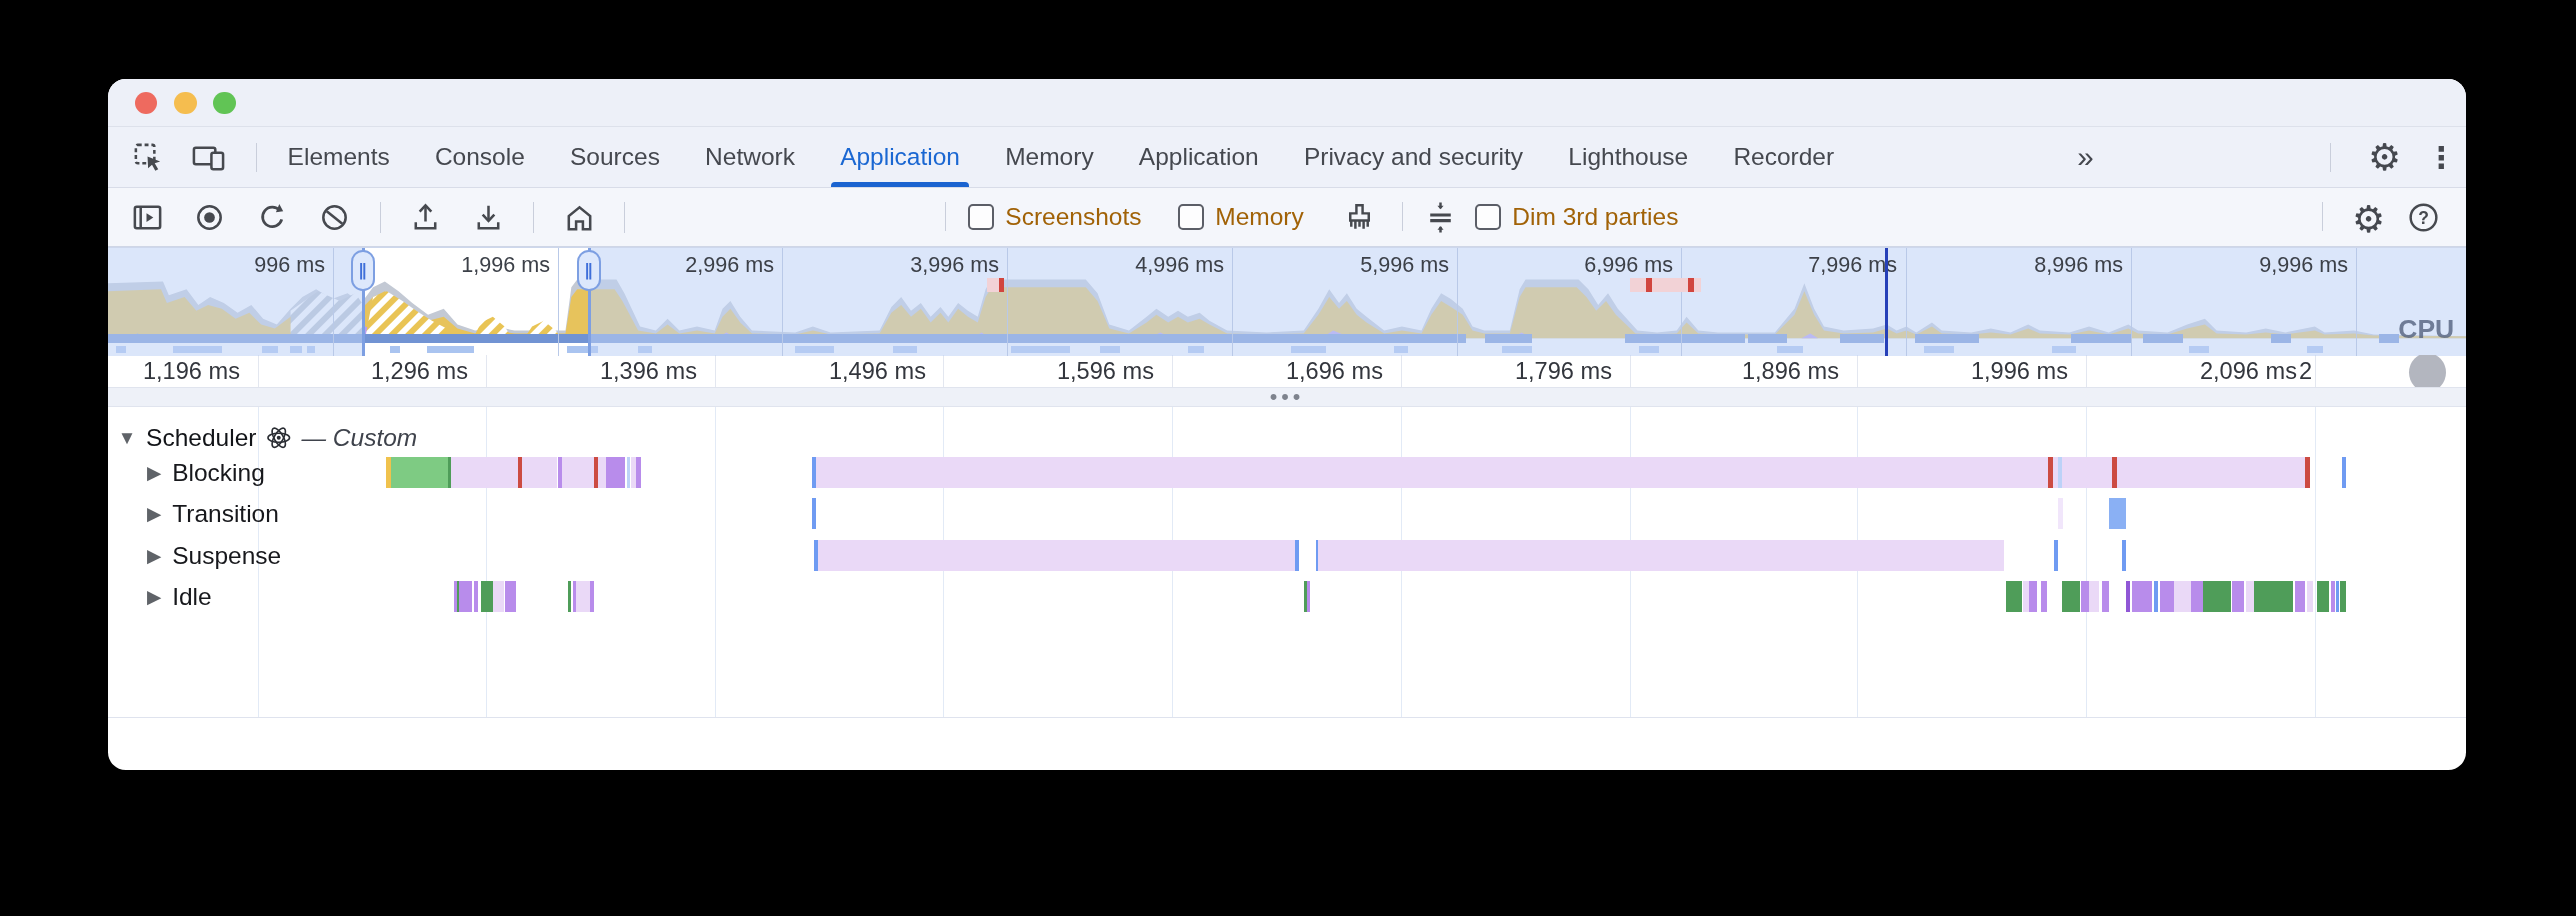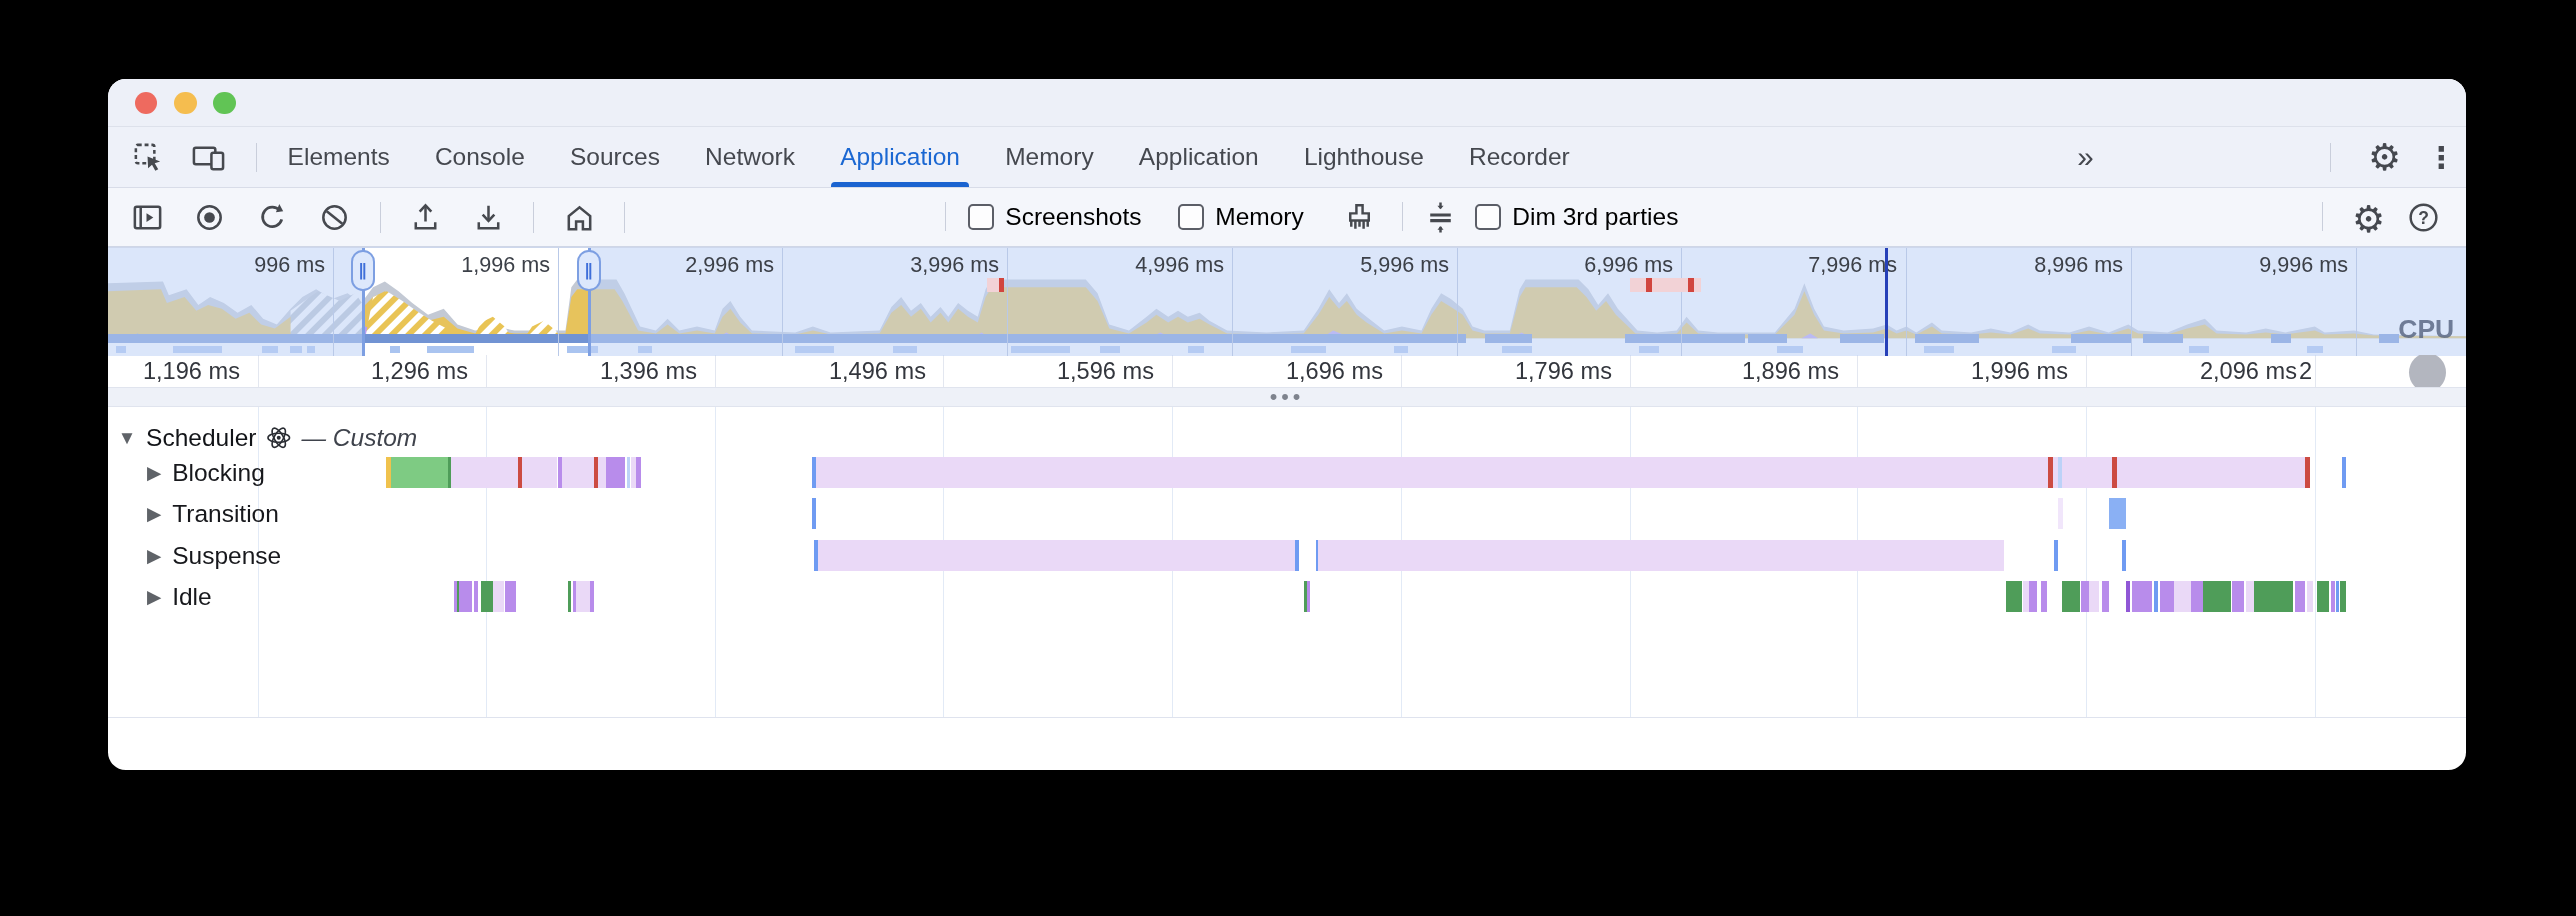--- a/index.html
+++ b/index.html
@@ -19,21 +19,21 @@
   .tab.active{color:#1a67d2;}
   .tab.active::after{content:"";position:absolute;left:13.7px;right:13.7px;bottom:0;height:4.9px;border-radius:3.9px 3.9px 0 0;background:#1a63d0;}
   .glyph{color:#45484f;}
   
   .toolbar{position:absolute;left:0;top:109px;width:100%;height:58px;background:#f4f6fb;border-bottom:1px solid #cfd6e6;}
   .tb-icons{position:absolute;left:21.6px;top:0;height:100%;display:flex;align-items:center;gap:27.5px;}
   .tb-icons .vdiv2{width:1px;height:31px;background:#c9cedb;}
   .icon-btn svg{display:block;}
   .chk-group{position:absolute;top:0;height:100%;display:flex;align-items:center;gap:11.8px;}
   .checkbox{width:25.5px;height:25.5px;border:2.5px solid #5b5e67;border-radius:4.9px;background:#fdfdfe;box-sizing:border-box;}
-  .chk-label{font-size:24.5px;color:#000000;white-space:nowrap;}
+  .chk-label{font-size:24.5px;color:#a16207;white-space:nowrap;}
   
   .overview{position:absolute;left:0;top:168px;width:2358px;height:108px;background:#fff;border-top:1px solid #cdd7ec;overflow:hidden;}
   .ov-grid{position:absolute;top:0;width:1px;height:108px;background:#b9c9e8;z-index:3;}
   .ov-label{position:absolute;top:3.9px;width:255px;text-align:right;font-size:21.6px;color:#3c4048;z-index:4;}
   #cpu-svg{position:absolute;left:0;top:0;z-index:1;}
   .net-seg{position:absolute;top:86px;height:8.8px;background:#7193d3;z-index:1;}
   .net-tick{position:absolute;top:98px;height:6.9px;background:#aac4f0;z-index:1;}
   .dim{position:absolute;top:0;height:108px;background:rgba(190,210,245,.55);z-index:2;}
   .marker{position:absolute;top:29.5px;height:14.7px;background:#f2d2d6;z-index:5;}
   .marker .mtick{position:absolute;top:0;height:14.7px;background:#d1453e;}
@@ -87,20 +87,21 @@
       </div>
       <div class="vdiv" style="left:148px;"></div>
       <div class="tab-strip">
           <div class="tab">Elements</div>
           <div class="tab">Console</div>
           <div class="tab">Sources</div>
           <div class="tab">Network</div>
           <div class="tab active">Application</div>
           <div class="tab">Memory</div>
           <div class="tab">Application</div>
+          <div class="tab">Privacy and security</div>
           <div class="tab">Lighthouse</div>
           <div class="tab">Recorder</div>
         </div>
       <div class="icon-btn" style="left:1959px;">
         <span class="glyph" style="font-size:29.5px;">»</span>
       </div>
       <div class="vdiv" style="left:2222px;"></div>
       <div class="icon-btn" style="left:2258px;">
         <span class="glyph" style="font-size:37px;">⚙</span>
       </div>

